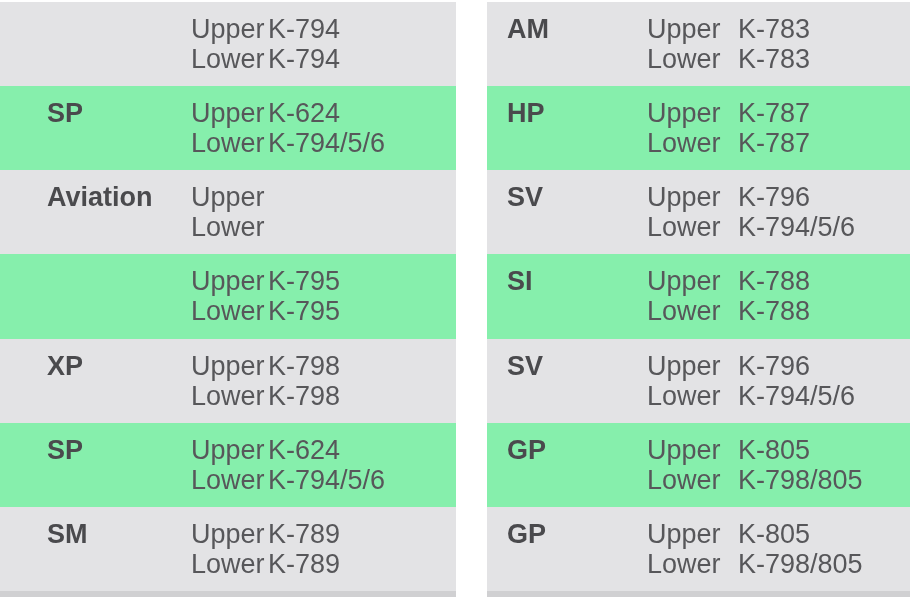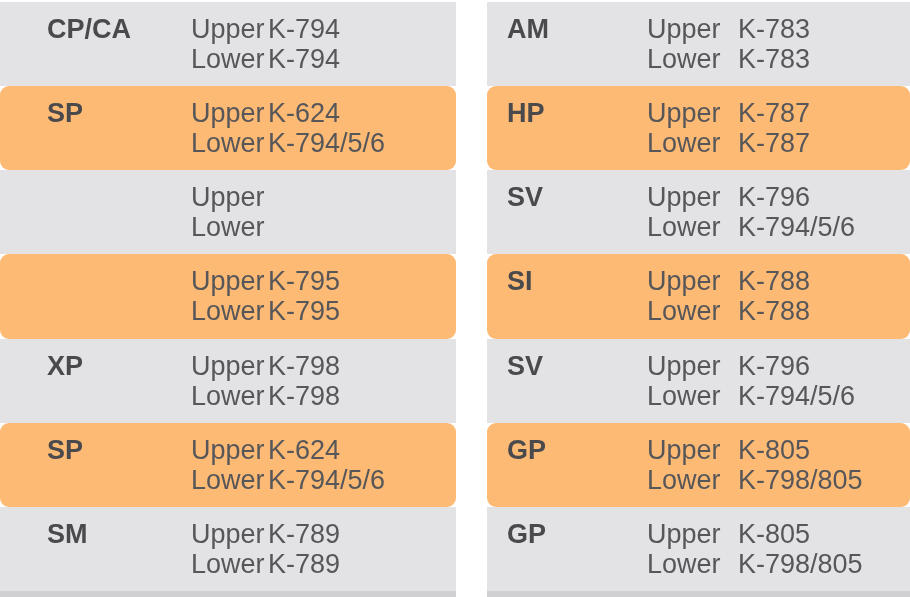--- a/index.html
+++ b/index.html
@@ -30,21 +30,21 @@
   }
   .table.left  { width: 456px; --label-x: 47px;  --type-x: 191px; --value-x: 378px; }
   .gutter      { width: 11px; background: #ffffff; }
   .table.right { width: 443px; padding-left: 20px; --label-x: 20px;  --type-x: 160px; --value-x: 361px; }
 
   .row {
     flex: 1;
     position: relative;
   }
   .row.light { background: #e3e3e5; }
-  .row.dark  { background: #fdba74; border-radius: 9px; }
+  .row.dark  { background: #86efac; }
 
   .stub {                        
     height: 6px;
     background: #d0d0d2;
   }
 
   .model {
     position: absolute;
     left: var(--label-x);
     top: calc(50% - 30px);
@@ -73,21 +73,20 @@
     text-align: left;
   }
 </style>
 </head>
 <body>
 
 <div class="page">
   <div class="tables">
     <div class="table left" id="table-0">
         <div class="row light">
-          <div class="model">CP/CA</div>
           <div class="lines type">
             <div>Upper</div>
             <div>Lower</div>
           </div>
           <div class="lines value">
             <div>K-794</div>
             <div>K-794</div>
           </div>
         </div>
         <div class="row dark">
@@ -95,20 +94,21 @@
           <div class="lines type">
             <div>Upper</div>
             <div>Lower</div>
           </div>
           <div class="lines value">
             <div>K-624</div>
             <div>K-794/5/6</div>
           </div>
         </div>
         <div class="row light">
+          <div class="model">Aviation</div>
           <div class="lines type">
             <div>Upper</div>
             <div>Lower</div>
           </div>
         </div>
         <div class="row dark">
           <div class="lines type">
             <div>Upper</div>
             <div>Lower</div>
           </div>

